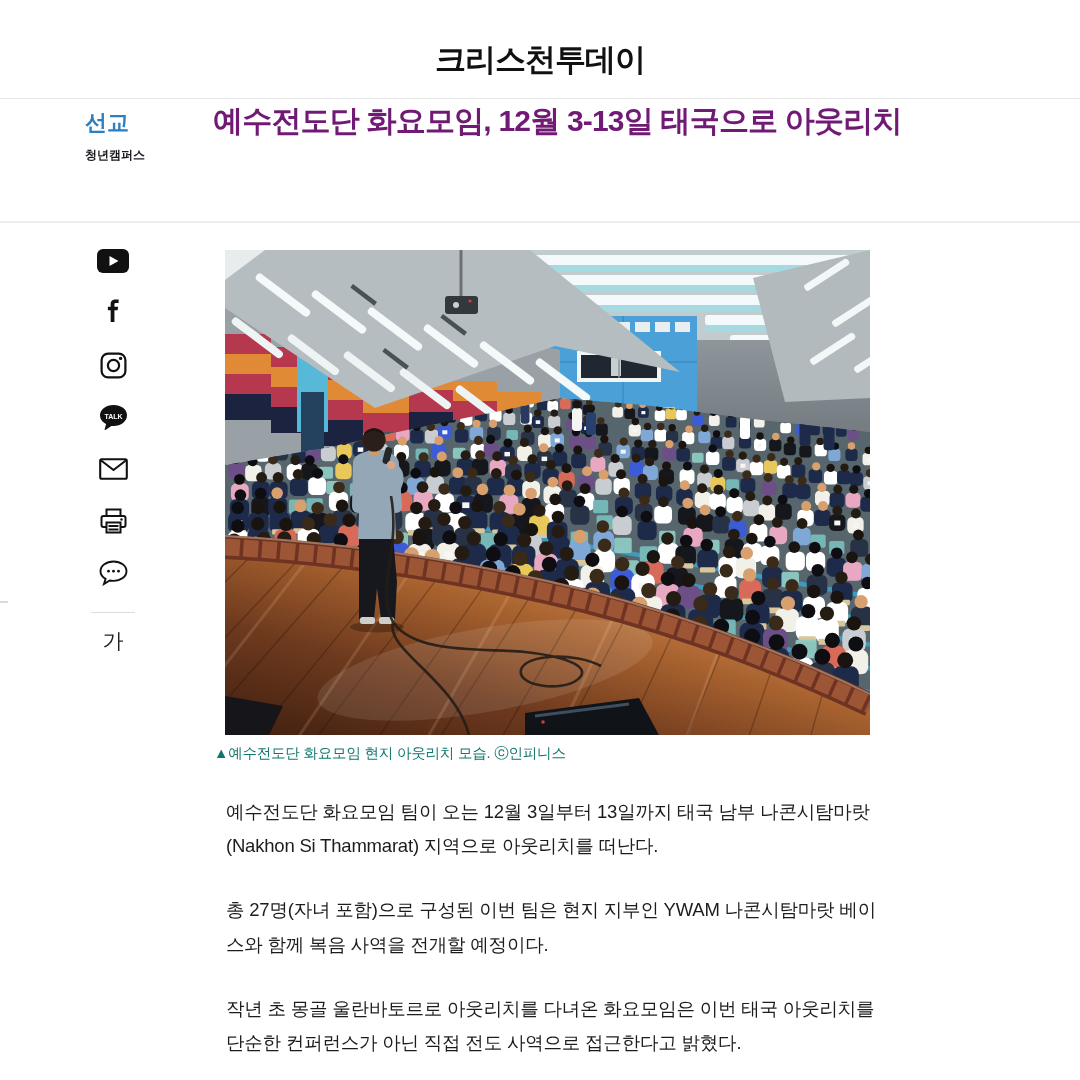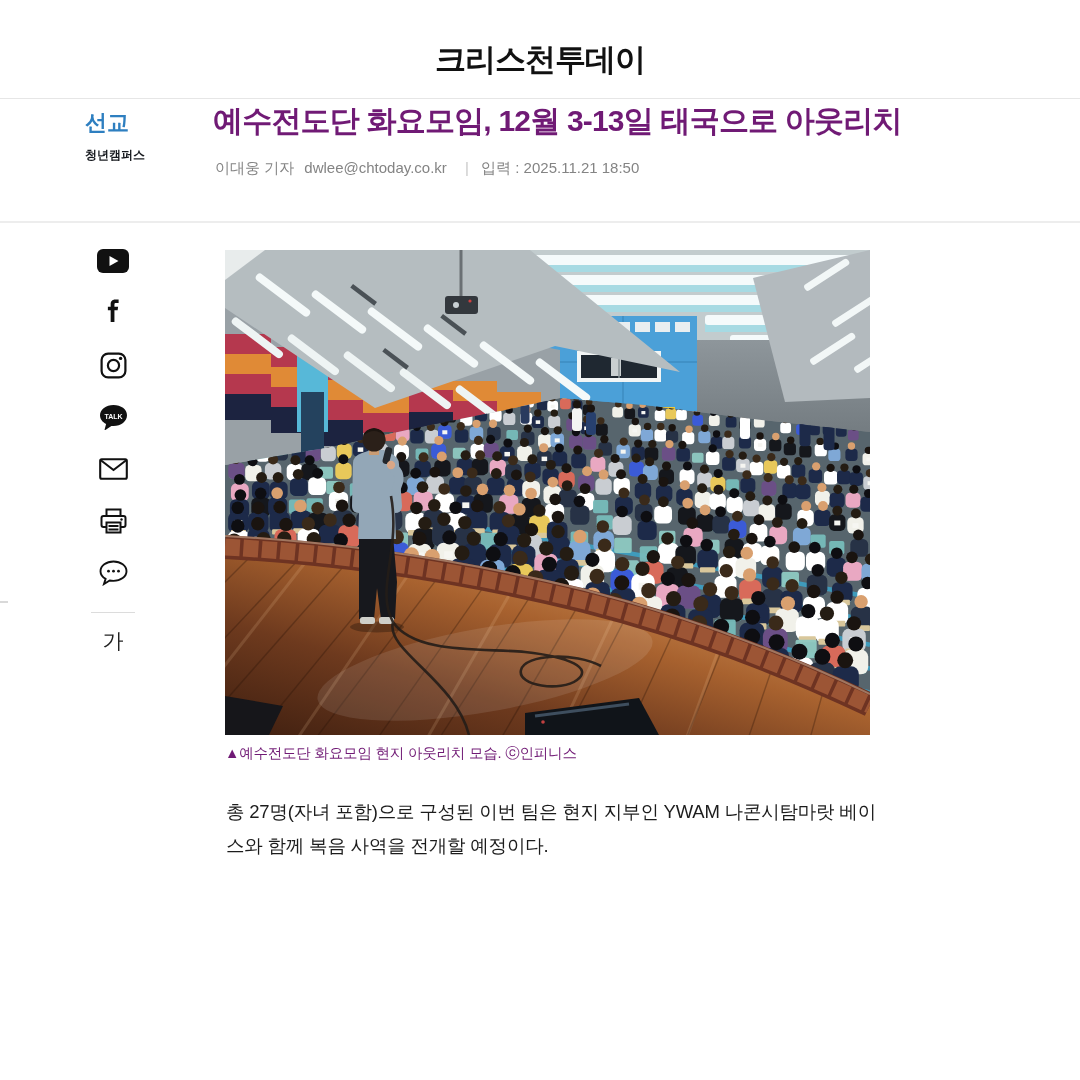--- a/index.html
+++ b/index.html
@@ -30,43 +30,37 @@
               align-items:center; justify-content:center; color:#111; cursor:pointer; }
   .rail-btn svg { display:block; }
   #rail-divider { width:44px; height:0; border-top:1px solid #dcdcdc; margin:4px 0 10px 0; }
   #font-size-btn { font-size:21px; color:#222; font-weight:400; cursor:pointer; padding:4px 8px; }
   #edge-tick { position:absolute; left:0; top:601px; width:8px; height:2px; background:#d9d9d9; }
 
   
   #photo-box { position:absolute; left:225px; top:250px; width:645px; height:485px;
                overflow:hidden; background:#aab2b6; }
   #photo-box svg { display:block; }
-  #caption { position:absolute; left:225px; top:744px; width:650px;
-             font-size:14.5px; color:#701a75; letter-spacing:-0.2px; }
+  #caption { position:absolute; left:214px; top:744px; width:650px;
+             font-size:14.5px; color:#0f766e; letter-spacing:-0.2px; }
   #body-text { position:absolute; left:226px; top:795px; width:656px;
                font-size:18.5px; line-height:1.85; color:#1c1c1c; letter-spacing:-0.2px; }
   #body-text p { margin-bottom:30px; }
 </style>
 </head>
 <body>
 
 <div id="masthead">
   <div id="logo">크리스천투데이</div>
 </div>
 
 <div id="art-head">
   <div id="cat-primary">선교</div>
   <div id="cat-secondary">청년캠퍼스</div>
   <h1 id="art-title">예수전도단 화요모임, 12월 3-13일 태국으로 아웃리치</h1>
-  <div id="byline">
-    <span>이대웅 기자</span>
-    <span>dwlee@chtoday.co.kr</span>
-    <span class="sep">|</span>
-    <span>입력 : 2025.11.21 18:50</span>
-  </div>
 </div>
 
 <div id="rail">
   <div class="rail-btn">
     <svg width="32" height="24" viewBox="0 0 32 24">
         <rect x="0" y="0" width="32" height="24" rx="6" fill="#111"></rect>
         <path d="M12.5 7l9 5-9 5z" fill="#fff"></path>
       </svg>
   </div>
   <div class="rail-btn">
@@ -1414,14 +1408,16 @@
     <path d="M138,186 Q149,176 160,186 Q158,179 149,178 Q140,179 138,186Z" fill="#1d1510"></path>
   </g>
 
   <path d="M166,246 C176,300 150,340 168,372 C190,405 260,398 300,402 C345,407 368,418 352,430 C336,442 292,436 296,420 C300,404 350,402 376,416 M168,372 C160,400 230,430 244,485" fill="none" stroke="#241d18" stroke-width="2.6" opacity="0.9"></path>
 </svg>
 </div>
 
 <div id="caption">▲예수전도단 화요모임 현지 아웃리치 모습. ⓒ인피니스</div>
 
 <div id="body-text">
+  <p>예수전도단 화요모임 팀이 오는 12월 3일부터 13일까지 태국 남부 나콘시탐마랏(Nakhon Si Thammarat) 지역으로 아웃리치를 떠난다.</p>
   <p>총 27명(자녀 포함)으로 구성된 이번 팀은 현지 지부인 YWAM 나콘시탐마랏 베이스와 함께 복음 사역을 전개할 예정이다.</p>
+  <p>작년 초 몽골 울란바토르로 아웃리치를 다녀온 화요모임은 이번 태국 아웃리치를 단순한 컨퍼런스가 아닌 직접 전도 사역으로 접근한다고 밝혔다.</p>
 </div>
 
 </body></html>

